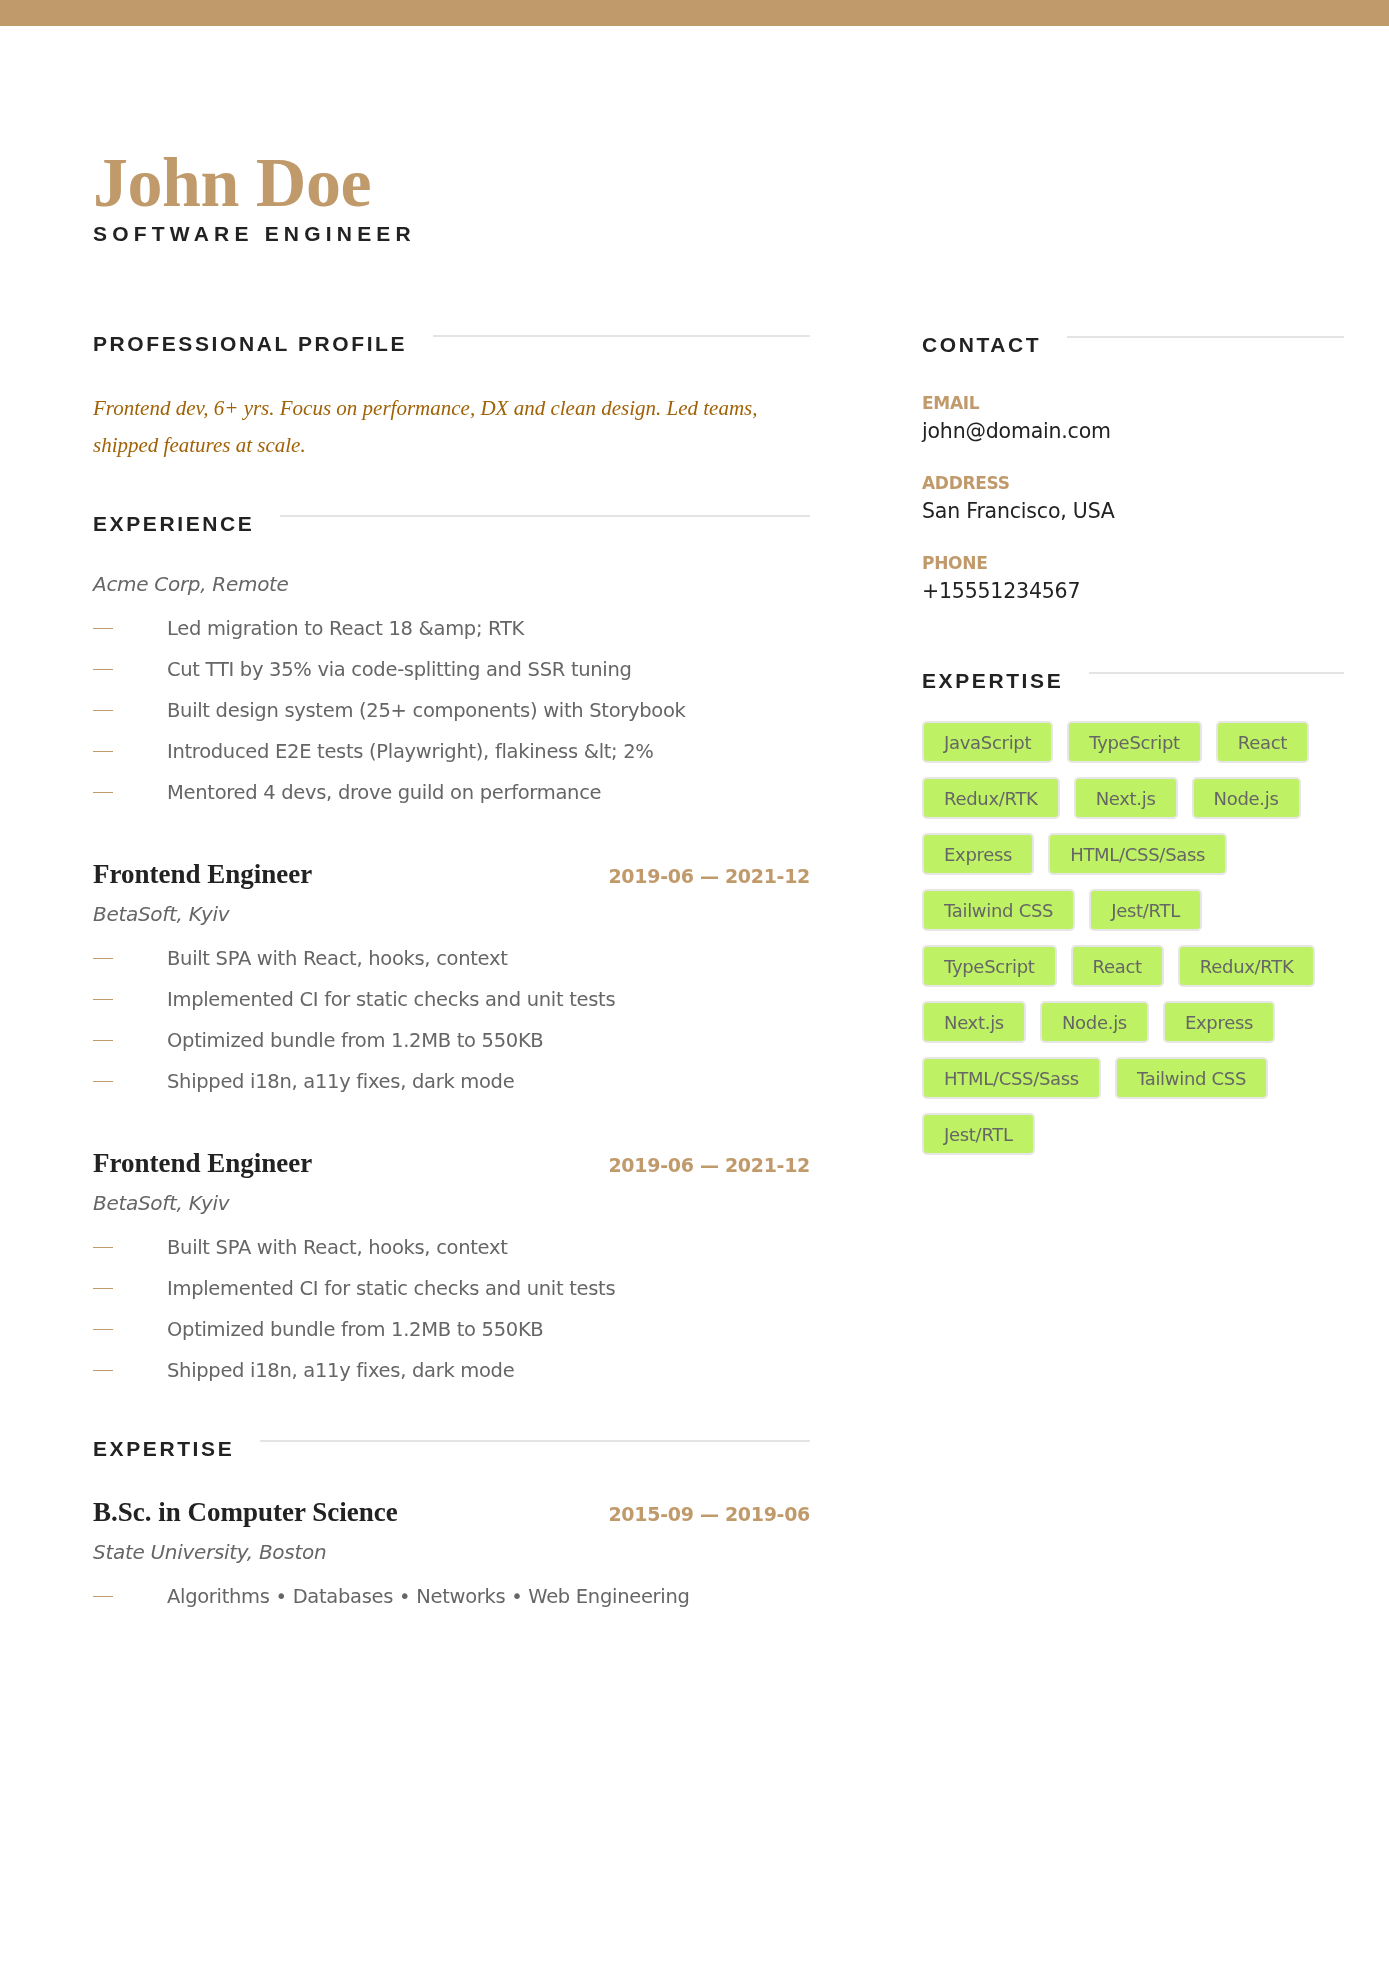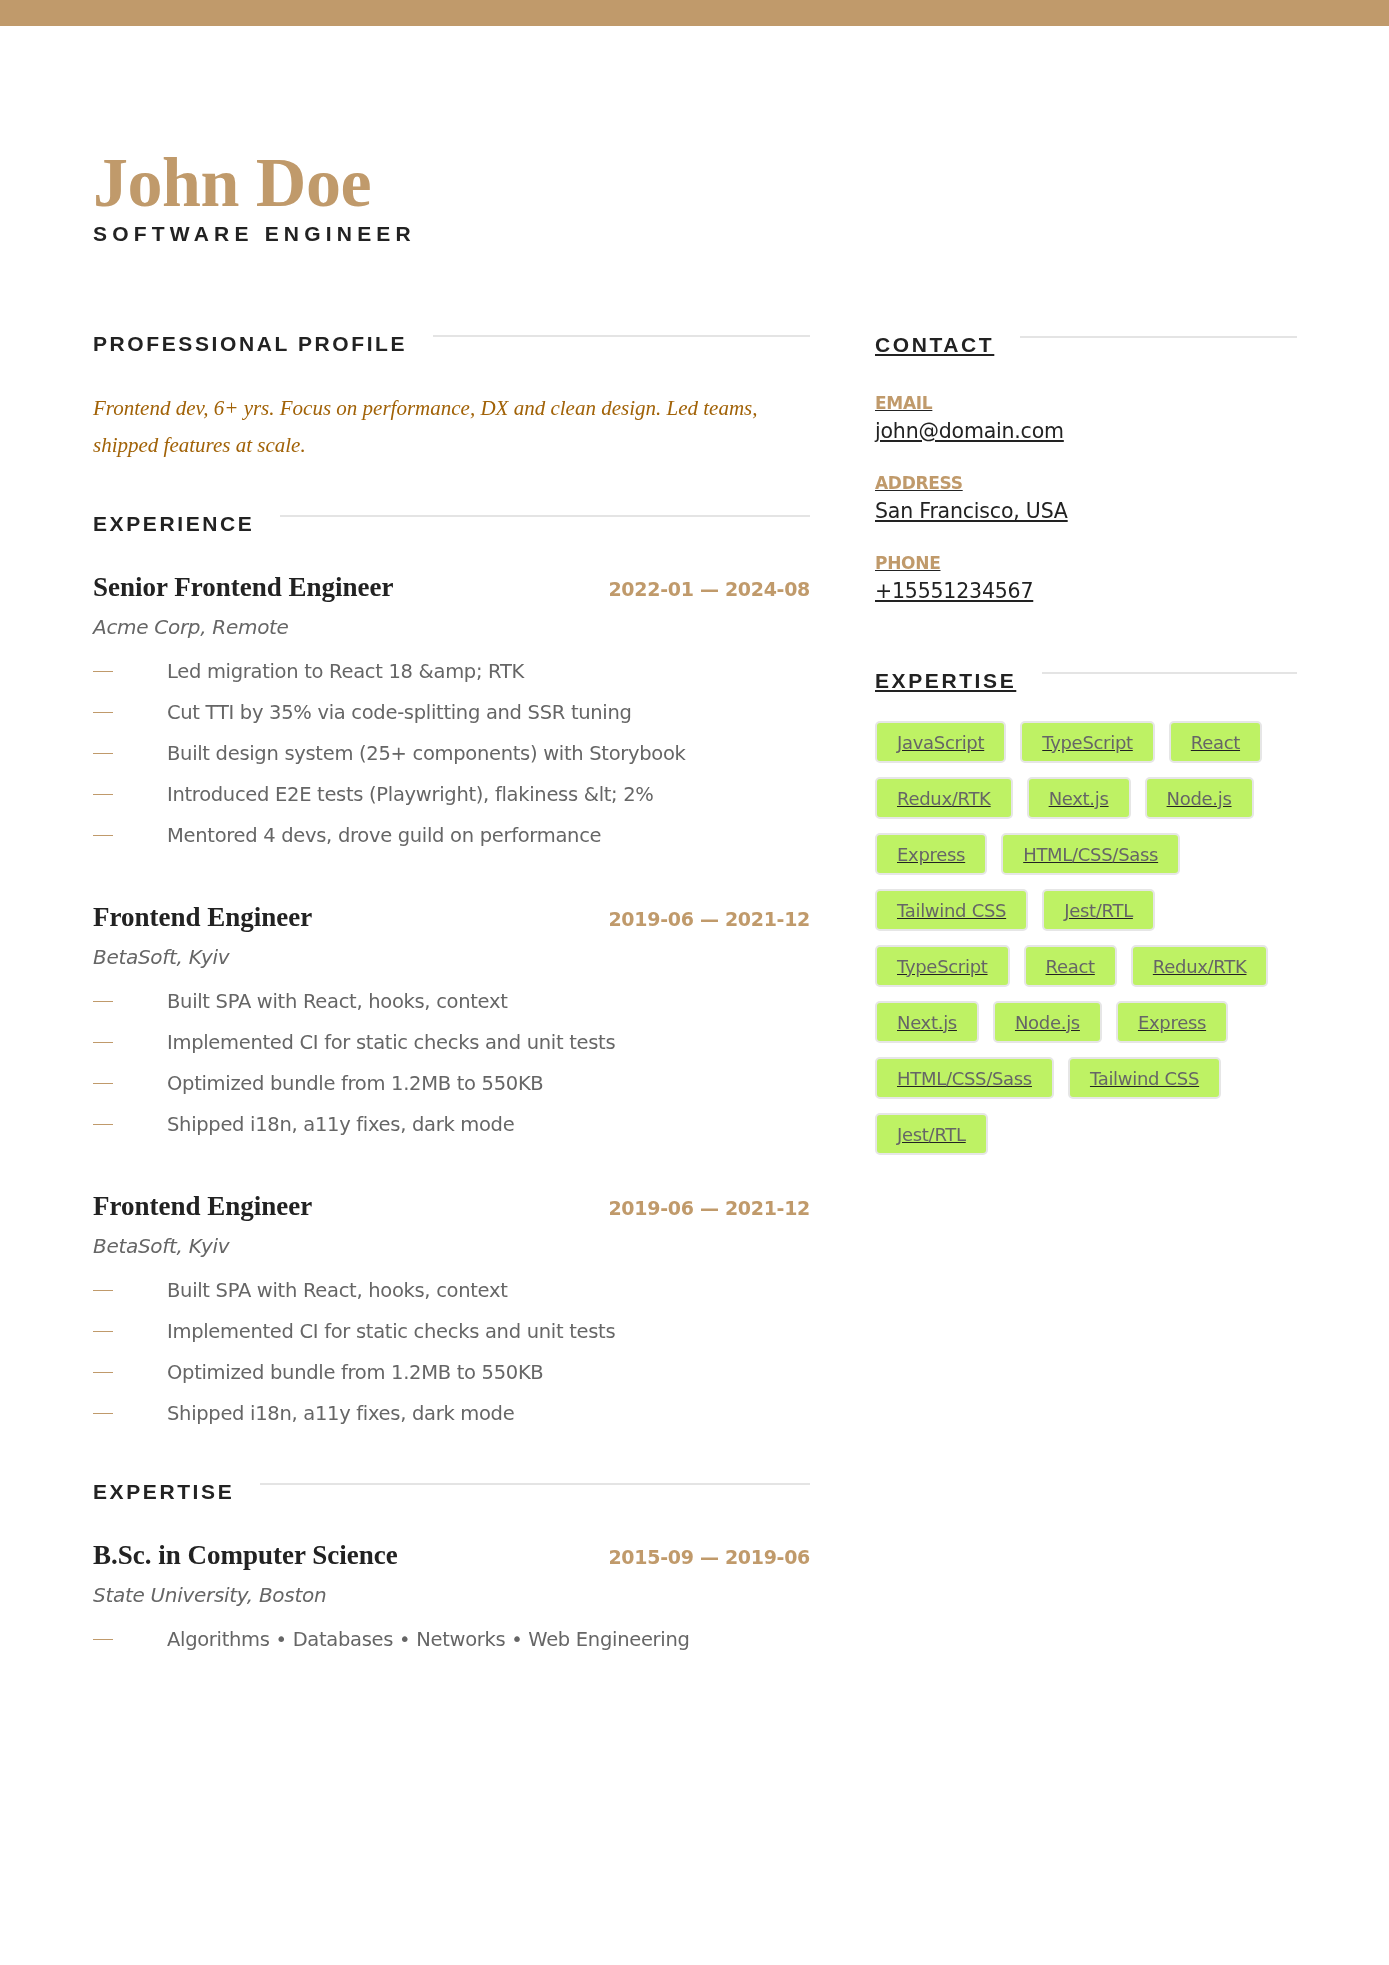--- a/index.html
+++ b/index.html
@@ -6,21 +6,21 @@
   html, body { width: 1389px; height: 1965px; background: #ffffff; }
   body { position: relative; font-family: "DejaVu Sans", sans-serif; color: #222; overflow: hidden; }
 
   .topbar { position: absolute; left: 0; top: 0; width: 1389px; height: 26px; background: #c09a6b; }
 
   .header { position: absolute; left: 93px; top: 148px; }
   .name { font-family: "Liberation Serif", serif; font-weight: 700; font-size: 70px; line-height: 1; color: #c09a6b; letter-spacing: -0.5px; }
   .role { font-family: "Liberation Sans", sans-serif; font-weight: 700; font-size: 21px; letter-spacing: 5.2px; color: #222; margin-top: 4px; }
 
   .left { position: absolute; left: 93px; top: 332px; width: 717px; }
-  .right { position: absolute; left: 875px; top: 333px; width: 422px; text-decoration: underline; }
+  .right { position: absolute; left: 922px; top: 333px; width: 422px; }
 
   .section-title { display: flex; align-items: center; font-family: "Liberation Sans", sans-serif; font-weight: 700; font-size: 21px; letter-spacing: 2.6px; color: #222; }
   .section-title .line { flex: 1; height: 2px; background: #e4e4e4; margin-left: 26px; position: relative; top: -8px; }
 
   .profile-text { font-family: "Liberation Serif", serif; font-style: italic; font-size: 21px; line-height: 37px; color: #a16207; margin-top: 34px; width: 700px; }
 
   .sec-exp { margin-top: 48px; }
   .job { margin-top: 36px; }
   .job + .job { margin-top: 46px; }
   .job-head { display: flex; justify-content: space-between; align-items: baseline; }
@@ -61,24 +61,20 @@
     <p class="profile-text">Frontend dev, 6+ yrs. Focus on performance, DX and clean design. Led teams, shipped features at scale.</p>
   </section>
 
   <section class="sec-exp">
     <h2 class="section-title">
       <span>EXPERIENCE</span>
       <span class="line"></span>
     </h2>
 
     <div class="job">
-      <div class="job-head">
-        <span class="job-title">Senior Frontend Engineer</span>
-        <span class="job-dates">2022-01 — 2024-08</span>
-      </div>
       <div class="job-org">Acme Corp, Remote</div>
       <ul class="bullets">
         <li>
             <span class="dash"></span>
             <span>Led migration to React 18 &amp;amp; RTK</span>
           </li>
         <li>
             <span class="dash"></span>
             <span>Cut TTI by 35% via code-splitting and SSR tuning</span>
           </li>

